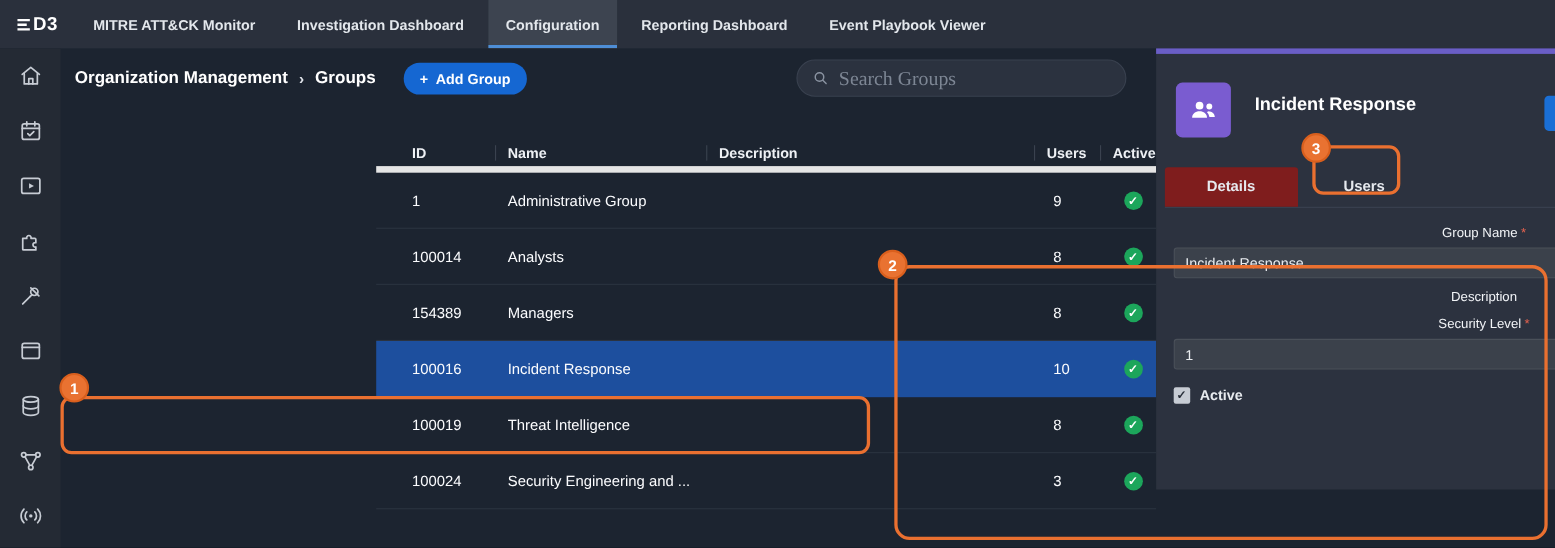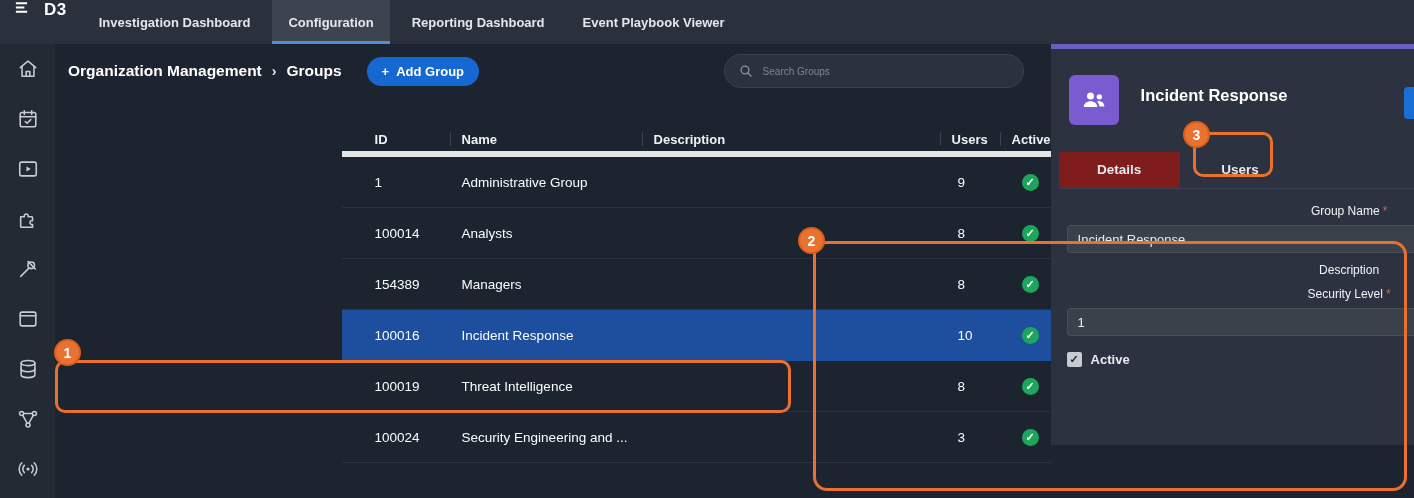--- a/index.html
+++ b/index.html
@@ -1,21 +1,21 @@
 <!DOCTYPE html>
 <html><head>
 <meta charset="utf-8">
 <style>
   * { margin:0; padding:0; box-sizing:border-box; }
   body { background:#10151d; font-family:"Liberation Sans", sans-serif; }
   .app { position:relative; width:1414px; height:498px; overflow:hidden; background:#1c2430; }
 
   
   .topnav { display:flex; align-items:stretch; height:44px; background:#2a303c; }
-  .logo { display:flex; align-items:flex-start; gap:15px; padding:0 16px 0 14px; color:#fff; cursor:pointer; }
+  .logo { display:flex; align-items:center; gap:1px; padding:0 16px 0 14px; color:#fff; cursor:pointer; }
   .logo-text { font-size:17px; font-weight:bold; letter-spacing:0.5px; }
   .nav-item { display:flex; align-items:center; padding:0 16px; color:#e3e7ec; font-size:13px; font-weight:bold; cursor:pointer; position:relative; margin-right:6px; }
   .nav-item.active { background:#3d4450; box-shadow:inset 0 -3px 0 #4e8ed6; }
 
   
   .body { display:flex; height:454px; }
   .sidebar { width:55px; background:#242a34; display:flex; flex-direction:column; align-items:center; padding-top:14px; gap:28px; flex:none; }
   .side-icon { width:22px; height:22px; display:flex; align-items:center; justify-content:center; cursor:pointer; }
   .side-icon svg { stroke:#c7ccd4; fill:none; stroke-width:1.7; stroke-linecap:round; stroke-linejoin:round; }
 
@@ -24,21 +24,21 @@
   .crumb { cursor:pointer; }
   .crumb-sep { color:#dfe3e9; font-size:14px; }
 
   .workarea { display:flex; height:401px; }
 
   
   .main { flex:1; min-width:0; }
   .toolbar { display:flex; justify-content:space-between; align-items:center; padding:10px 27px 0 25px; }
   .btn-add { display:inline-flex; align-items:center; gap:7px; height:29px; padding:0 15px; background:#1567d2; color:#fff; border:none; border-radius:15px; font-size:13px; font-weight:bold; font-family:inherit; cursor:pointer; }
   .search-box { display:flex; align-items:center; gap:9px; width:300px; height:34px; background:#2b323f; border:1px solid #39414f; border-radius:17px; padding:0 13px; }
-  .search-box input { flex:1; background:transparent; border:none; outline:none; color:#e6e9ee; font-size:10px; font-family:Liberation Sans, sans-serif; }
+  .search-box input { flex:1; background:transparent; border:none; outline:none; color:#e6e9ee; font-size:18px; font-family:Liberation Serif, serif; }
   .search-box input::placeholder { color:#7d8694; }
 
   .table { margin-top:39px; }
   .thead, .trow { display:grid; grid-template-columns:87px 192px 298px 60px 1fr; padding-left:33px; align-items:center; }
   .thead { height:30px; border-bottom:6px solid #e5e5e5; color:#eef1f5; font-size:13px; font-weight:bold; }
   .th { position:relative; height:100%; display:flex; align-items:center; cursor:pointer; }
   .th + .th::before { content:""; position:absolute; left:-12px; top:5px; bottom:5px; width:1px; background:#3a424f; }
   .trow { height:51px; border-bottom:1px solid #2b3340; color:#fbfcfe; font-size:13.5px; cursor:pointer; }
   .trow.selected { background:#1d4f9e; border-bottom-color:#1d4f9e; }
   .users-cell { padding-left:6px; }
@@ -91,20 +91,21 @@
 
 <div class="app">
 
   <div class="topnav">
     <div class="logo">
       <svg width="15" height="15" viewBox="0 0 16 16">
           <path d="M2 3.5h12M2 8h9M2 12.5h12" stroke="#fff" stroke-width="2.2" fill="none"></path>
         </svg>
       <span class="logo-text">D3</span>
     </div>
+    <div class="nav-item">MITRE ATT&amp;CK Monitor</div>
     <div class="nav-item">Investigation Dashboard</div>
     <div class="nav-item active">Configuration</div>
     <div class="nav-item">Reporting Dashboard</div>
     <div class="nav-item">Event Playbook Viewer</div>
   </div>
 
   <div class="body">
 
     <div class="sidebar">
       <div class="side-icon">

